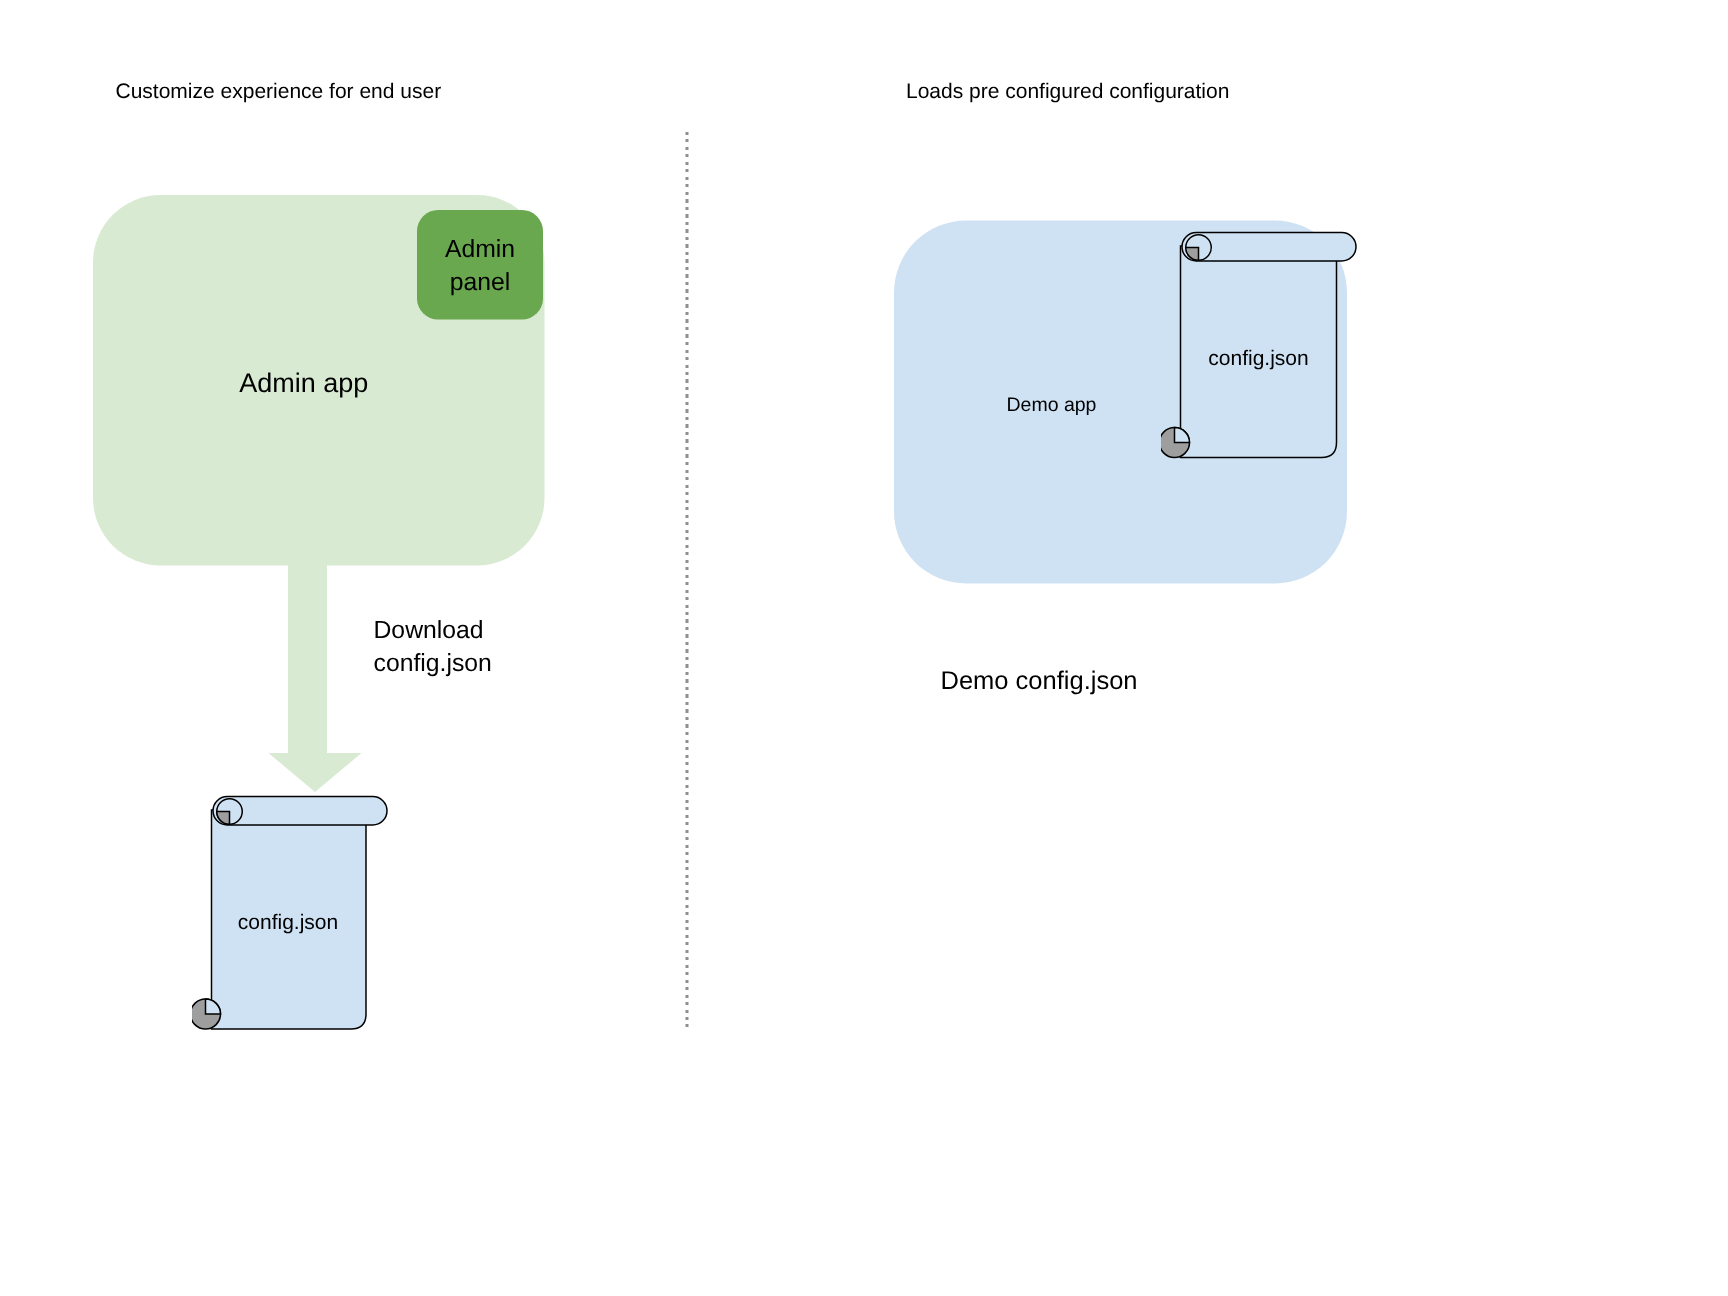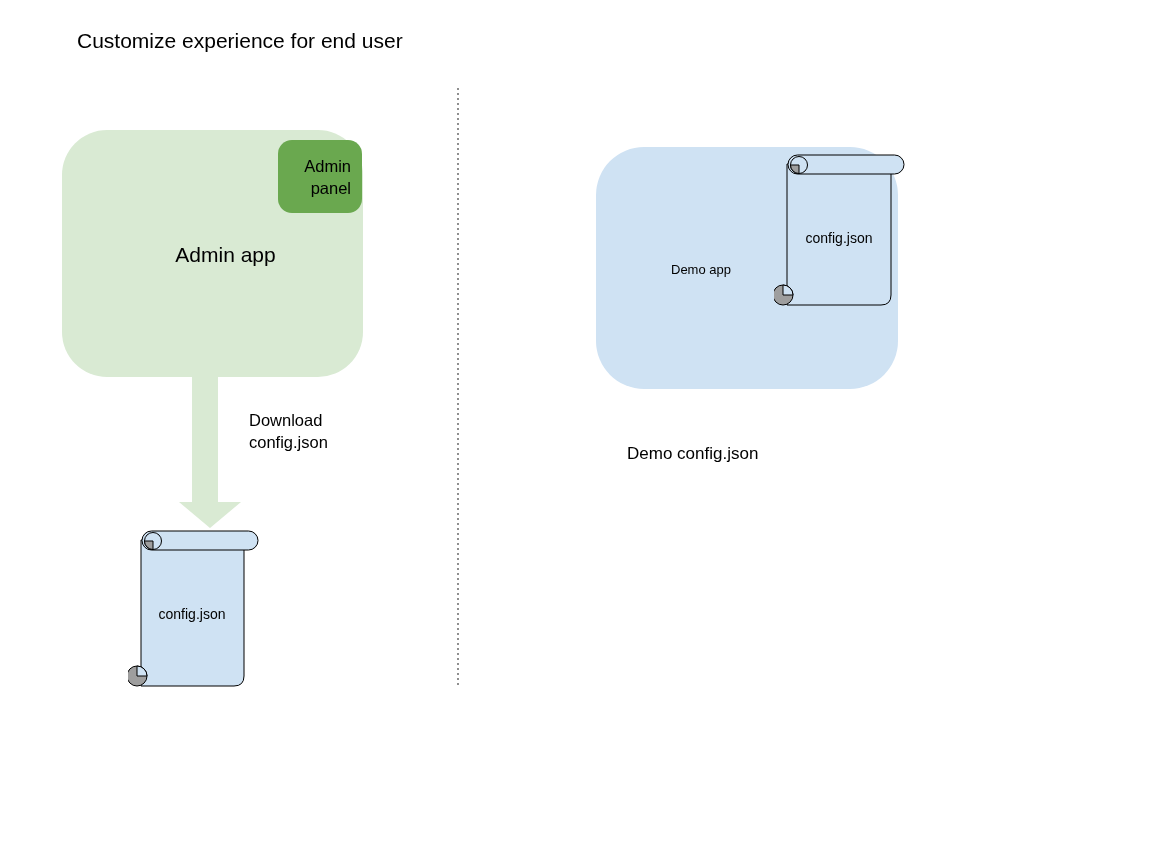--- a/index.html
+++ b/index.html
@@ -8,22 +8,22 @@
     width: 1152px;
     height: 864px;
     background: #ffffff;
     overflow: hidden;
     font-family: "Liberation Sans", sans-serif;
     color: #000;
   }
   .abs { position: absolute; }
 
   .title {
-    top: 31px;
-    font-size: 21px;
+    top: 50px;
+    font-size: 14px;
     line-height: 20px;
     white-space: nowrap;
   }
   .left-title  { left: 77px; }
   .right-title { left: 604px; }
 
   .divider {
     left: 457px;
     top: 88px;
     width: 1.5px;
@@ -32,40 +32,40 @@
   }
 
   .admin-app {
     left: 62px;
     top: 130px;
     width: 301px;
     height: 247px;
     border-radius: 45px;
   }
   .admin-app-label {
-    left: 75px;
+    left: 52px;
     top: 245px;
     width: 301px;
     text-align: center;
-    font-size: 21px;
+    font-size: 18px;
     line-height: 20px;
   }
   .admin-panel {
     left: 278px;
     top: 140px;
     width: 84px;
     height: 73px;
     border-radius: 14px;
     display: flex;
     align-items: center;
     justify-content: center;
   }
   .admin-panel-label {
     width: 62px;
-    text-align: right;
+    text-align: center;
     font-size: 16.5px;
     line-height: 22px;
   }
 
   .download-arrow-svg { left: 177px; top: 376px; }
 
   .arrow-label {
     left: 249px;
     top: 409px;
     width: 92px;
@@ -106,20 +106,21 @@
   }
 
   svg { display: block; }
 </style>
 </head>
 <body>
 
 <div class="canvas">
 
   <div class="abs title left-title">Customize experience for end user</div>
+  <div class="abs title right-title">Loads pre configured configuration</div>
 
   <div class="abs divider"></div>
 
   <div class="abs admin-app" style="background-color: rgb(217, 234, 211);"></div>
   <div class="abs admin-panel" style="background-color: rgb(106, 168, 79);">
     <div class="admin-panel-label">Admin panel</div>
   </div>
   <div class="abs admin-app-label">Admin app</div>
 
   <svg class="abs download-arrow-svg" width="66" height="153" viewBox="0 0 66 153">

